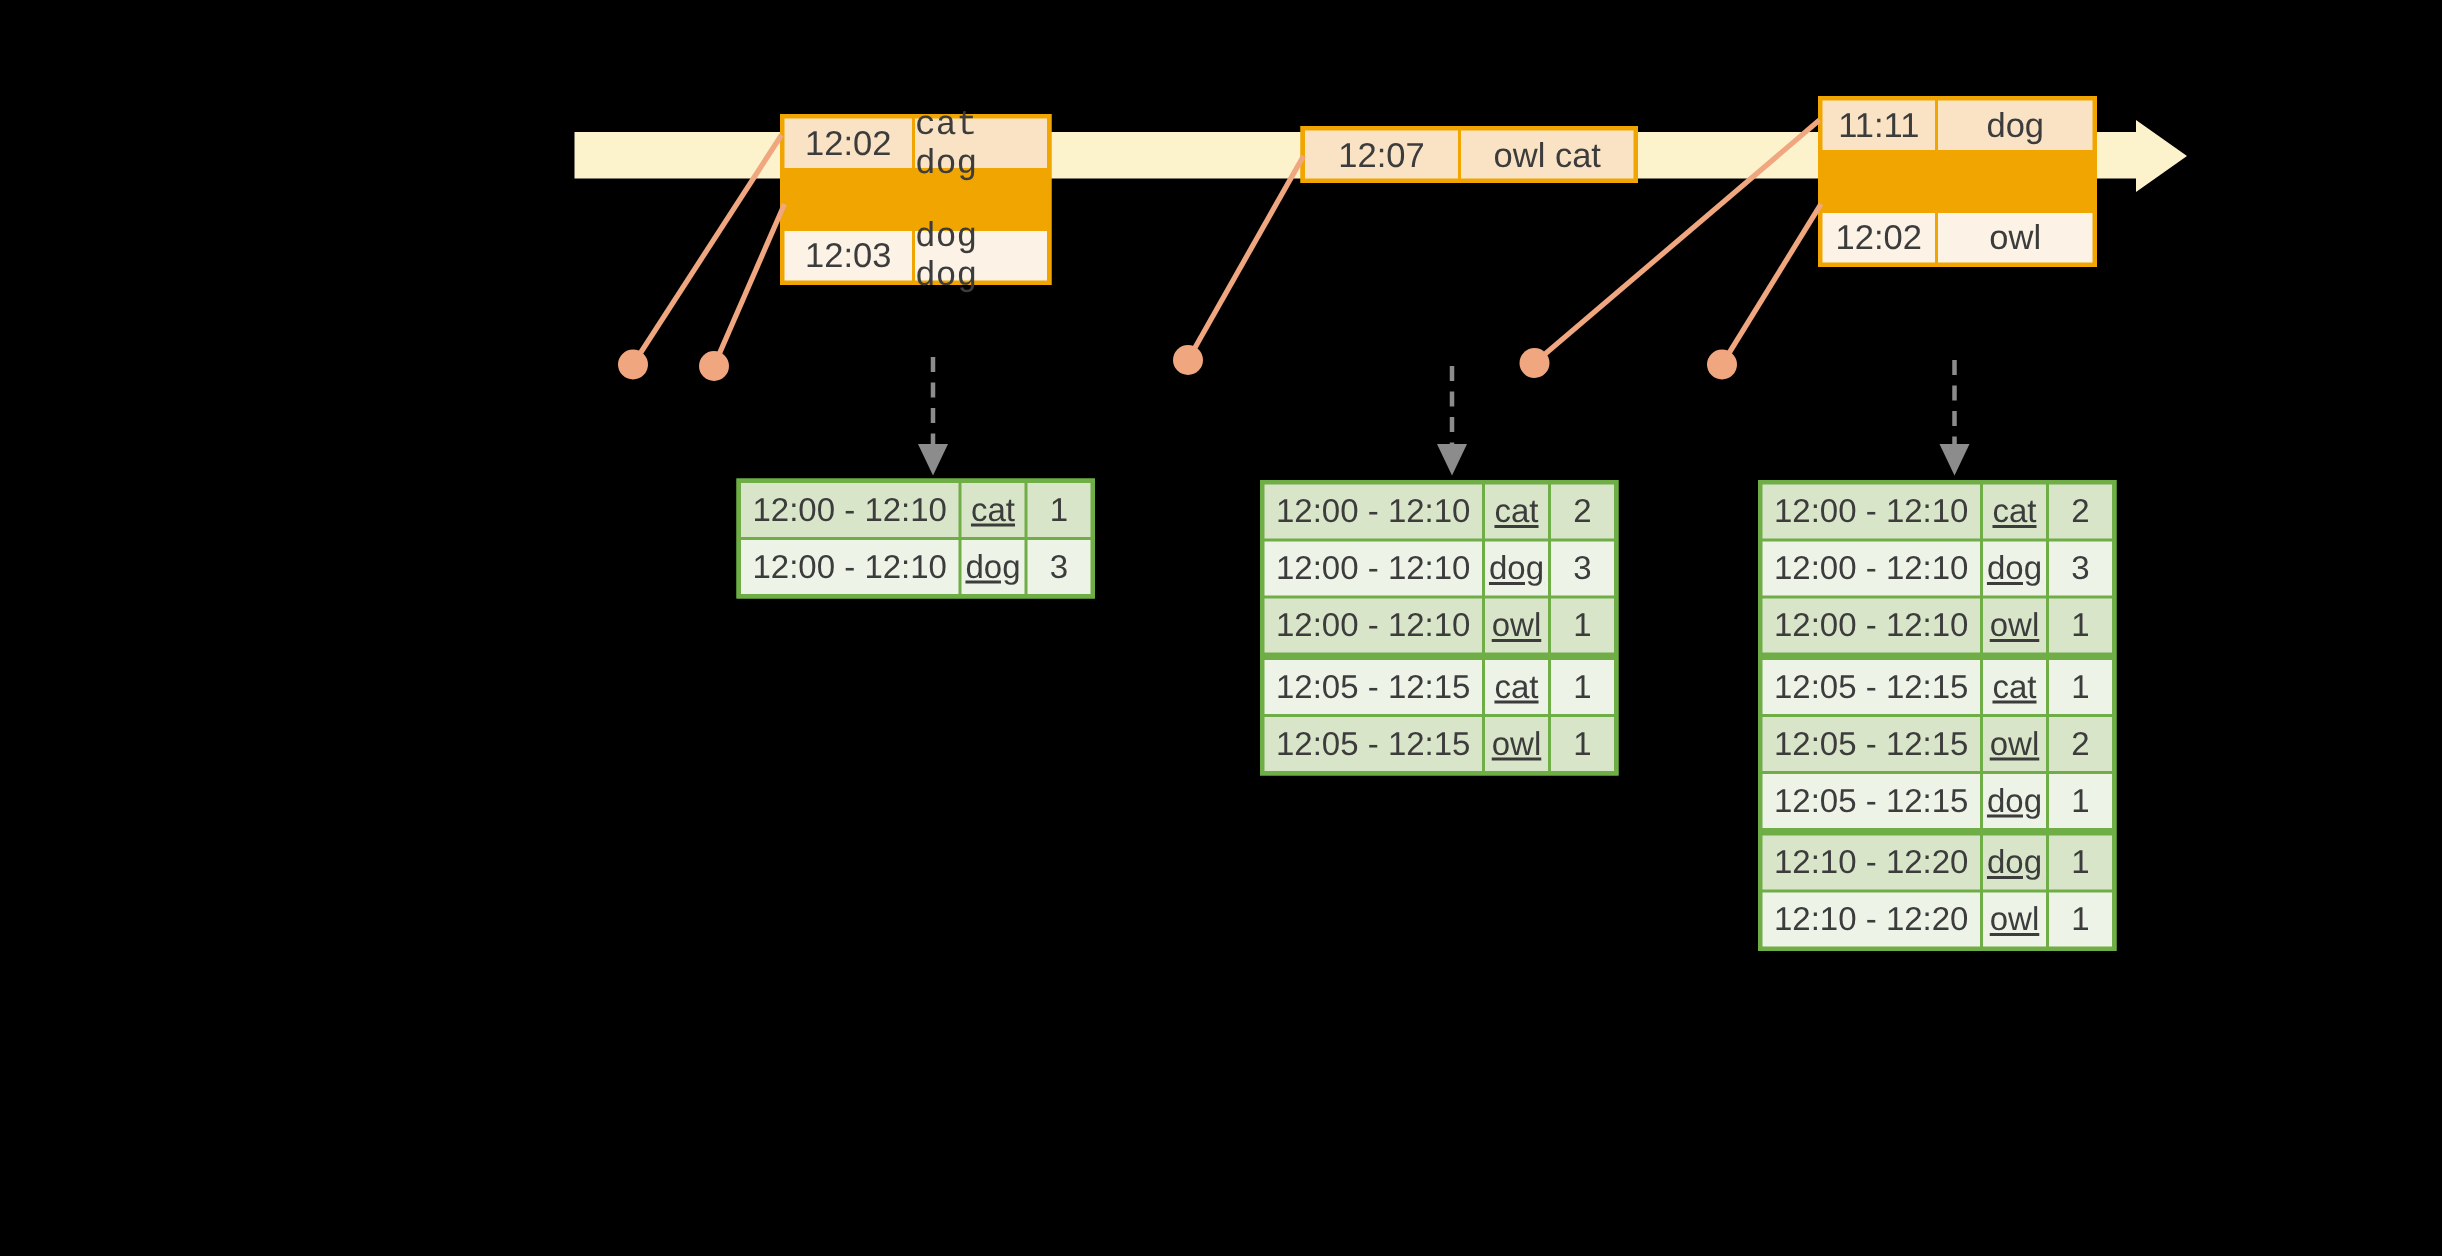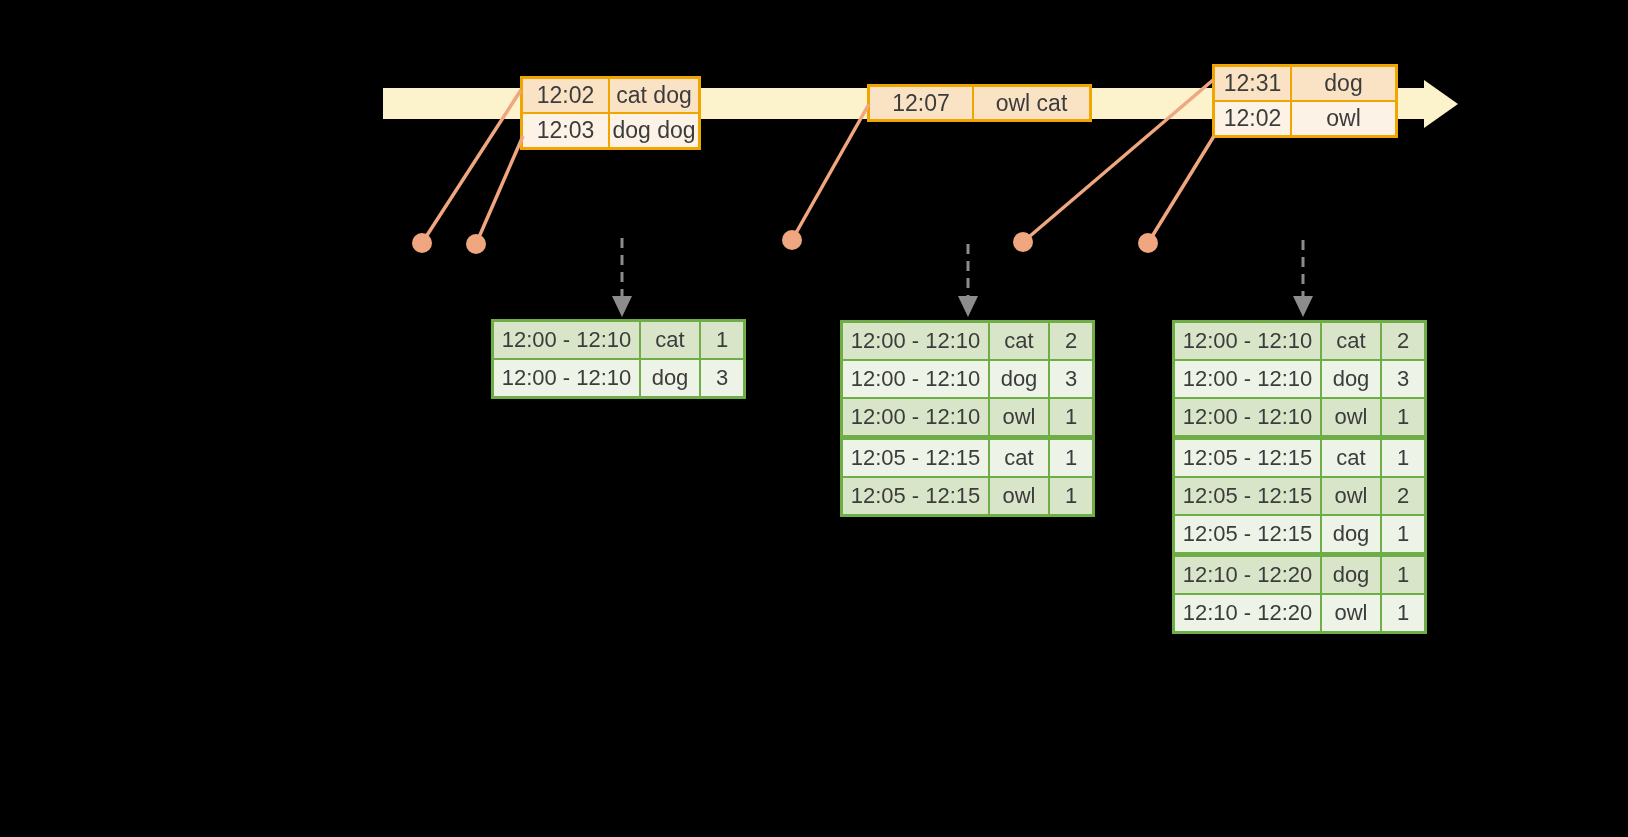--- a/index.html
+++ b/index.html
@@ -23,31 +23,31 @@
   .band{position:absolute;left:383px;top:88px;width:1041px;height:31px;background:var(--band);}
   .band-head{
     position:absolute;left:1424px;top:80px;width:0;height:0;
     border-left:34px solid var(--band);border-top:24px solid transparent;border-bottom:24px solid transparent;
   }
   
   .otable{position:absolute;display:flex;flex-direction:column;gap:2px;background:var(--gold);border:3px solid var(--gold);z-index:2;}
   .orow{display:flex;gap:2px;}
   .ocell{display:flex;align-items:center;justify-content:center;font-size:23px;height:33px;}
   .fill-dark{background:var(--peach-dark);}
-  .fill-light{background:var(--peach-light);}
-  #et1 .c-time{width:85px;} #et1 .c-words{width:88px;}
+  .fill-light{background:var(--peach-light);margin-top:40px;}
+  #et1 .c-time{width:85px;} #et1 .c-words{width:88px;font-family:Liberation Mono, monospace;}
   #et2 .c-time{width:102px;} #et2 .c-words{width:115px;}
   #et2 .ocell{height:32px;}
   #et3 .c-time{width:75px;} #et3 .c-words{width:103px;}
   
   .gtable{position:absolute;display:flex;flex-direction:column;gap:2px;background:var(--green);border:3px solid var(--green);z-index:2;}
   .grow{display:flex;gap:2px;}
   .grow.group-start{margin-top:3px;}
   .gcell{display:flex;align-items:center;justify-content:center;font-size:22px;height:36px;}
-  .g-window{width:145px;} .g-word{width:58px;} .g-count{width:42px;}
+  .g-window{width:145px;} .g-word{width:42px;text-decoration:underline;} .g-count{width:42px;}
   .shade-dark{background:var(--green-dark);}
   .shade-light{background:var(--green-light);}
   
   .overlay{position:absolute;left:0;top:0;width:1628px;height:837px;z-index:5;pointer-events:none;}
 </style>
 </head>
 <body>
 
 <div class="canvas">
 
@@ -67,21 +67,21 @@
 
   <div class="otable" id="et2" style="left:867px;top:84px;">
     <div class="orow">
       <div class="ocell c-time fill-dark">12:07</div>
       <div class="ocell c-words fill-dark">owl cat</div>
     </div>
   </div>
 
   <div class="otable" id="et3" style="left:1212px;top:64px;">
     <div class="orow">
-      <div class="ocell c-time fill-dark">12:31</div>
+      <div class="ocell c-time fill-dark">11:11</div>
       <div class="ocell c-words fill-dark">dog</div>
     </div>
     <div class="orow">
       <div class="ocell c-time fill-light">12:02</div>
       <div class="ocell c-words fill-light">owl</div>
     </div>
   </div>
 
   <div class="gtable" style="left:491px;top:319px;">
     <div class="grow">

